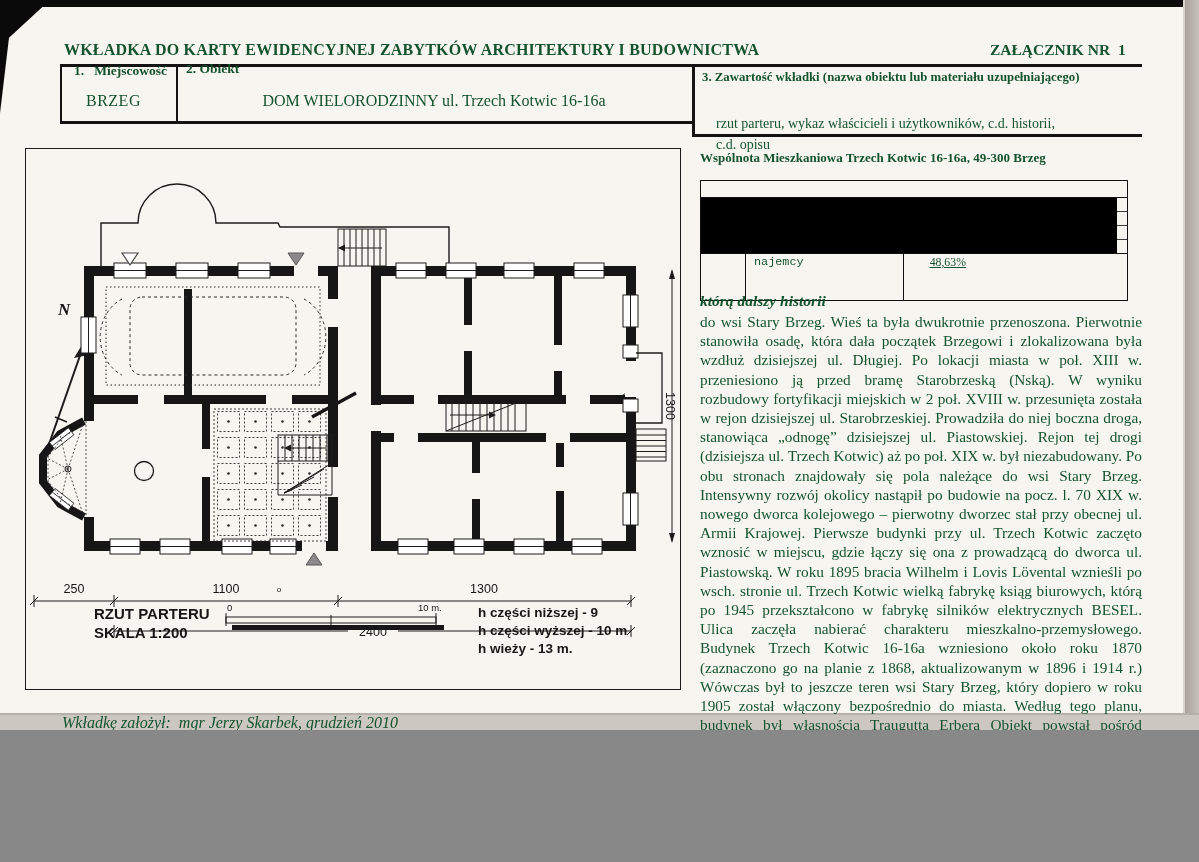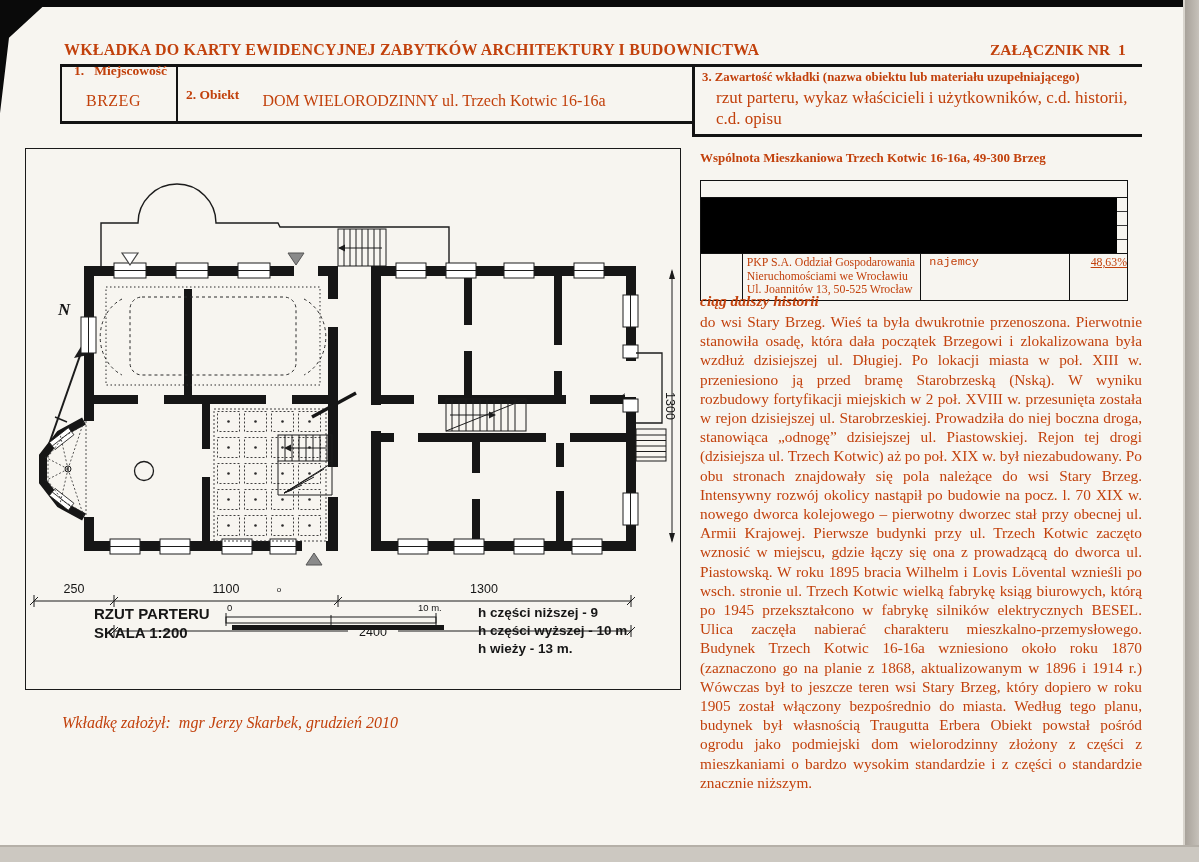--- a/index.html
+++ b/index.html
@@ -1,37 +1,37 @@
 <!DOCTYPE html>
 <html><head>
 <meta charset="utf-8">
 <style>
   html,body{margin:0;padding:0;background:#888;}
-  .scan{position:relative;width:1199px;height:862px;background:#f7f5f0;overflow:hidden;
-        font-family:"Liberation Serif",serif;color:#c2410c;}
+  .scan{position:relative;width:1199px;height:730px;background:#f7f5f0;overflow:hidden;
+        font-family:"Liberation Serif",serif;color:#14532d;}
   .abs{position:absolute;}
   
   .edge-top{left:0;top:0;width:1199px;height:7px;background:#0a0a0a;}
   .corner-tl{left:0;top:0;width:50px;height:118px;background:#0a0a0a;
              clip-path:polygon(0 0,100% 0,18% 32%,0 96%);}
   .edge-right{right:0;top:0;width:14px;height:862px;
               background:linear-gradient(to right,#a8a29a,#c6c1ba);}
   .edge-right-line{right:14px;top:0;width:2px;height:862px;background:#d8d4cd;}
   .edge-bottom{left:0;bottom:0;width:1199px;height:15px;background:#ccc8c1;}
   .edge-bottom-line{left:0;bottom:15px;width:1199px;height:2px;background:#b5b0a8;}
 
   .title{left:64px;top:41px;font-weight:bold;font-size:16px;letter-spacing:.2px;}
   .attachment{left:990px;top:41px;font-weight:bold;font-size:15.5px;white-space:pre;}
   .rule{background:#131313;}
 
   .cell-label{font-weight:bold;font-size:13.5px;white-space:pre;}
   .f1-value{left:86px;top:92px;font-size:16px;letter-spacing:.5px;}
   .f2-value{left:176px;top:92px;width:516px;text-align:center;font-size:16px;}
   .f3-label{left:702px;top:70px;width:438px;font-weight:bold;font-size:12.8px;}
-  .f3-line{font-size:17px;}
+  .f3-line{font-size:14px;margin-top:28px;}
 
   .plan-panel{left:25px;top:148px;width:654px;height:540px;border:1.5px solid #1a1a1a;}
   .plan-panel svg text{font-family:"Liberation Sans",sans-serif;fill:#161616;}
   .plan-panel svg text.serifN{font-family:"Liberation Serif",serif;}
 
   .own-org{left:700px;top:150px;font-weight:bold;font-size:13px;}
   .own-title{left:700px;top:165px;font-weight:bold;font-size:13px;letter-spacing:.2px;}
   .own-table{left:700px;top:180px;width:426px;border:1.5px solid #111;background:#f7f5f0;}
   .own-head{display:flex;border-bottom:1.5px solid #111;height:16px;}
   .own-head > div{font-weight:bold;font-size:12px;line-height:15px;text-align:center;
@@ -71,21 +71,21 @@
   <div class="abs rule" style="left:60px;top:64px;width:1082px;height:3px;"></div>
 
   <div class="abs rule" style="left:60px;top:67px;width:1.5px;height:54px;"></div>
   <div class="abs rule" style="left:176px;top:67px;width:2px;height:54px;"></div>
   <div class="abs rule" style="left:692px;top:67px;width:2.5px;height:67px;"></div>
   <div class="abs rule" style="left:60px;top:121px;width:634px;height:3px;"></div>
   <div class="abs rule" style="left:692px;top:134px;width:450px;height:3px;"></div>
 
   <div class="abs cell-label" style="left:74px;top:63px;text-align:center;">1.   Miejscowość</div>
   <div class="abs f1-value">BRZEG</div>
-  <div class="abs cell-label" style="left:186px;top:87px;">2. Obiekt</div>
+  <div class="abs cell-label" style="left:186px;top:61px;">2. Obiekt</div>
   <div class="abs f2-value">DOM WIELORODZINNY ul. Trzech Kotwic 16-16a</div>
   <div class="abs f3-label">3. Zawartość wkładki (nazwa obiektu lub materiału uzupełniającego)</div>
   <div class="abs f3-line" style="left:716px;top:88px;">rzut parteru, wykaz właścicieli i użytkowników, c.d. historii,</div>
   <div class="abs f3-line" style="left:716px;top:109px;">c.d. opisu</div>
 
   <div class="abs plan-panel">
     <svg width="654" height="540" viewBox="0 0 654 540">
       <defs>
         <pattern id="coffer" width="27" height="26" patternUnits="userSpaceOnUse">
           <rect x="2.5" y="2.5" width="22" height="20" fill="none" stroke="#2a2a2a" stroke-width="0.9" stroke-dasharray="2,2"></rect>
@@ -311,24 +311,23 @@
       <div class="col-share">udział</div>
     </div>
     <div class="own-redacted-zone">
       <div class="redacted"></div>
       <div class="sliver" style="top:13px;"></div>
       <div class="sliver" style="top:27px;"></div>
       <div class="sliver" style="top:41px;"></div>
     </div>
     <div class="own-row">
       <div class="col-lokal"></div>
-      <div class="col-owner">PKP S.A. Oddział Gospodarowania Nieruchomościami we Wrocławiu Ul. Joannitów 13, 50-525 Wrocław</div>
       <div class="col-user">najemcy</div>
       <div class="col-share">48,63%</div>
     </div>
   </div>
 
-  <div class="abs hist-head">ciąg dalszy historii</div>
+  <div class="abs hist-head">którą dalszy historii</div>
   <div class="abs hist-body">do wsi Stary Brzeg. Wieś ta była dwukrotnie przenoszona. Pierwotnie stanowiła osadę, która dała początek Brzegowi i zlokalizowana była wzdłuż dzisiejszej ul. Długiej. Po lokacji miasta w poł. XIII w. przeniesiono ją przed bramę Starobrzeską (Nską). W wyniku rozbudowy fortyfikacji miejskich w 2 poł. XVIII w. przesunięta została w rejon dzisiejszej ul. Starobrzeskiej. Prowadziła do niej boczna droga, stanowiąca „odnogę” dzisiejszej ul. Piastowskiej. Rejon tej drogi (dzisiejsza ul. Trzech Kotwic) aż po poł. XIX w. był niezabudowany. Po obu stronach znajdowały się pola należące do wsi Stary Brzeg. Intensywny rozwój okolicy nastąpił po budowie na pocz. l. 70 XIX w. nowego dworca kolejowego – pierwotny dworzec stał przy obecnej ul. Armii Krajowej. Pierwsze budynki przy ul. Trzech Kotwic zaczęto wznosić w miejscu, gdzie łączy się ona z prowadzącą do dworca ul. Piastowską. W roku 1895 bracia Wilhelm i Lovis Lövental wznieśli po wsch. stronie ul. Trzech Kotwic wielką fabrykę ksiąg biurowych, którą po 1945 przekształcono w fabrykę silników elektrycznych BESEL. Ulica zaczęła nabierać charakteru mieszkalno-przemysłowego. Budynek Trzech Kotwic 16-16a wzniesiono około roku 1870 (zaznaczono go na planie z 1868, aktualizowanym w 1896 i 1914 r.) Wówczas był to jeszcze teren wsi Stary Brzeg, który dopiero w roku 1905 został włączony bezpośrednio do miasta. Według tego planu, budynek był własnością Traugutta Erbera Obiekt powstał pośród ogrodu jako podmiejski dom wielorodzinny złożony z części z mieszkaniami o bardzo wysokim standardzie i z części o standardzie znacznie niższym.</div>
 
   <div class="abs footer-line" style="left:62px;top:714px;">Wkładkę założył:  mgr Jerzy Skarbek, grudzień 2010</div>
 
 </div>
 
 </body></html>

